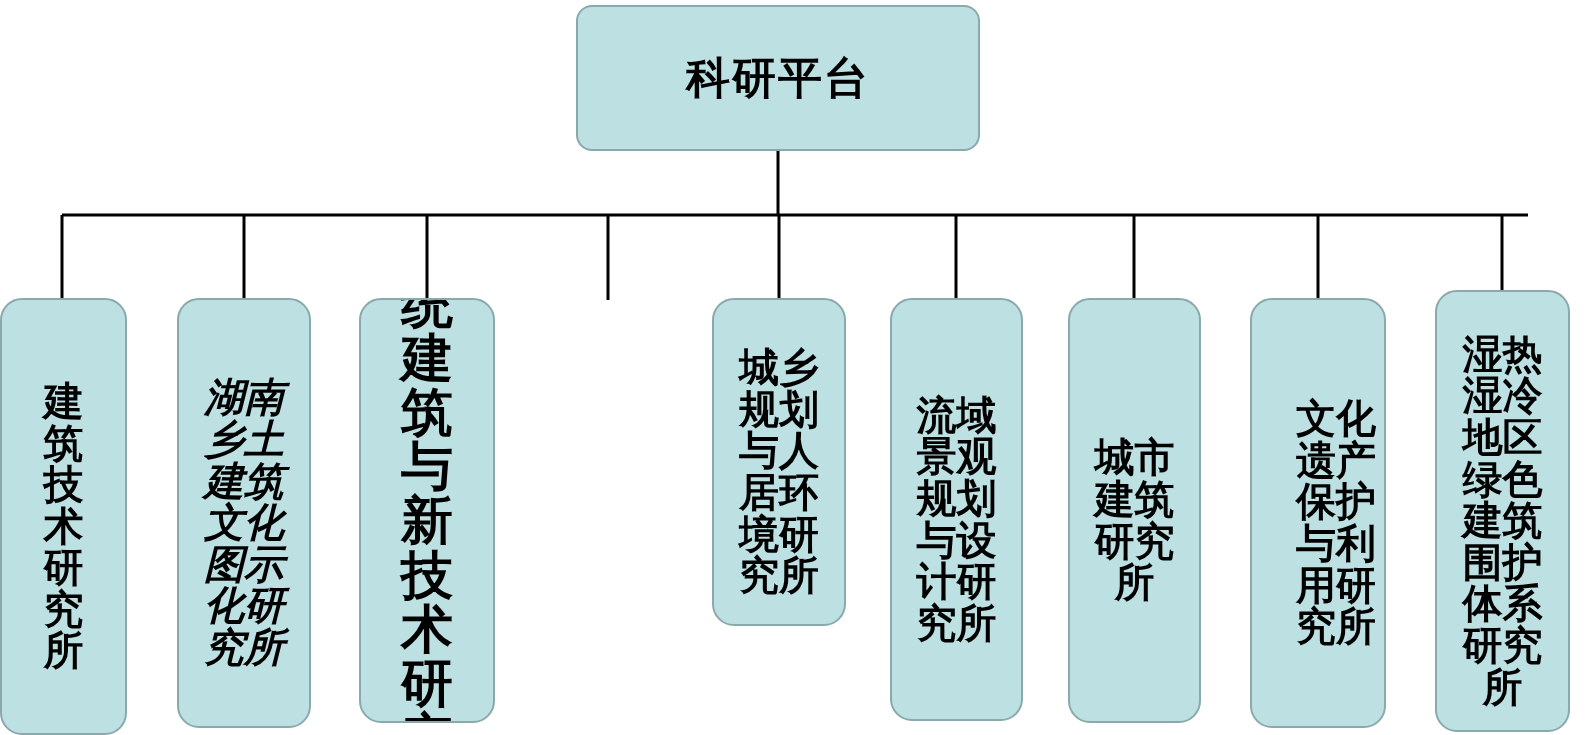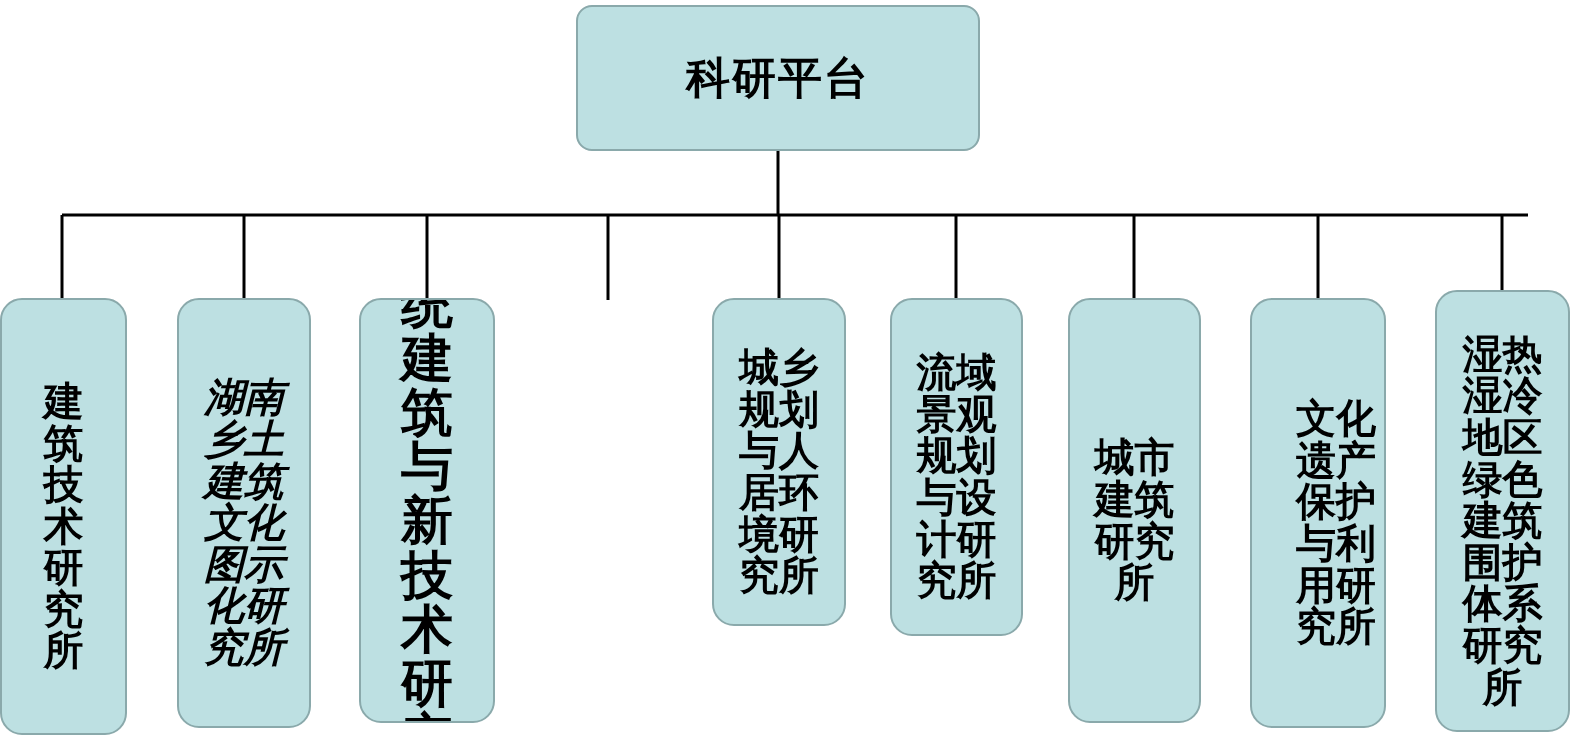--- a/index.html
+++ b/index.html
@@ -86,21 +86,21 @@
   </div>
   <div class="node child-node" style="left: 177px; top: 298px; width: 134px; height: 430px; background: rgb(189, 224, 226); border-color: rgb(138, 169, 171); font-style: italic;">
     <span class="node-label" style="font-size: 40px; color: rgb(0, 0, 0); width: 80px;">湖南乡土建筑文化图示化研究所</span>
   </div>
   <div class="node child-node" style="left: 359px; top: 298px; width: 136px; height: 425px; background: rgb(189, 224, 226); border-color: rgb(138, 169, 171);">
     <span class="node-label" style="font-size: 52px; color: rgb(0, 0, 0); width: 80px;">传统建筑与新技术研究所</span>
   </div>
   <div class="node child-node" style="left: 712px; top: 298px; width: 134px; height: 328px; background: rgb(189, 224, 226); border-color: rgb(138, 169, 171);">
     <span class="node-label" style="font-size: 40px; color: rgb(0, 0, 0); width: 80px;">城乡规划与人居环境研究所</span>
   </div>
-  <div class="node child-node" style="left: 890px; top: 298px; width: 133px; height: 338px; background: rgb(189, 224, 226); border-color: rgb(138, 169, 171);">
+  <div class="node child-node" style="left: 890px; top: 298px; width: 133px; height: 423px; background: rgb(189, 224, 226); border-color: rgb(138, 169, 171);">
     <span class="node-label" style="font-size: 40px; color: rgb(0, 0, 0); width: 80px;">流域景观规划与设计研究所</span>
   </div>
   <div class="node child-node" style="left: 1068px; top: 298px; width: 133px; height: 425px; background: rgb(189, 224, 226); border-color: rgb(138, 169, 171);">
     <span class="node-label" style="font-size: 40px; color: rgb(0, 0, 0); width: 80px;">城市建筑研究所</span>
   </div>
   <div class="node child-node" style="left: 1250px; top: 298px; width: 136px; height: 430px; background: rgb(189, 224, 226); border-color: rgb(138, 169, 171); padding-left: 36px;">
     <span class="node-label" style="font-size: 40px; color: rgb(0, 0, 0); width: 80px;">文化遗产保护与利用研究所</span>
   </div>
   <div class="node child-node" style="left: 1435px; top: 290px; width: 135px; height: 442px; background: rgb(189, 224, 226); border-color: rgb(138, 169, 171);">
     <span class="node-label" style="font-size: 40px; color: rgb(0, 0, 0); width: 80px;">湿热湿冷地区绿色建筑围护体系研究所</span>

